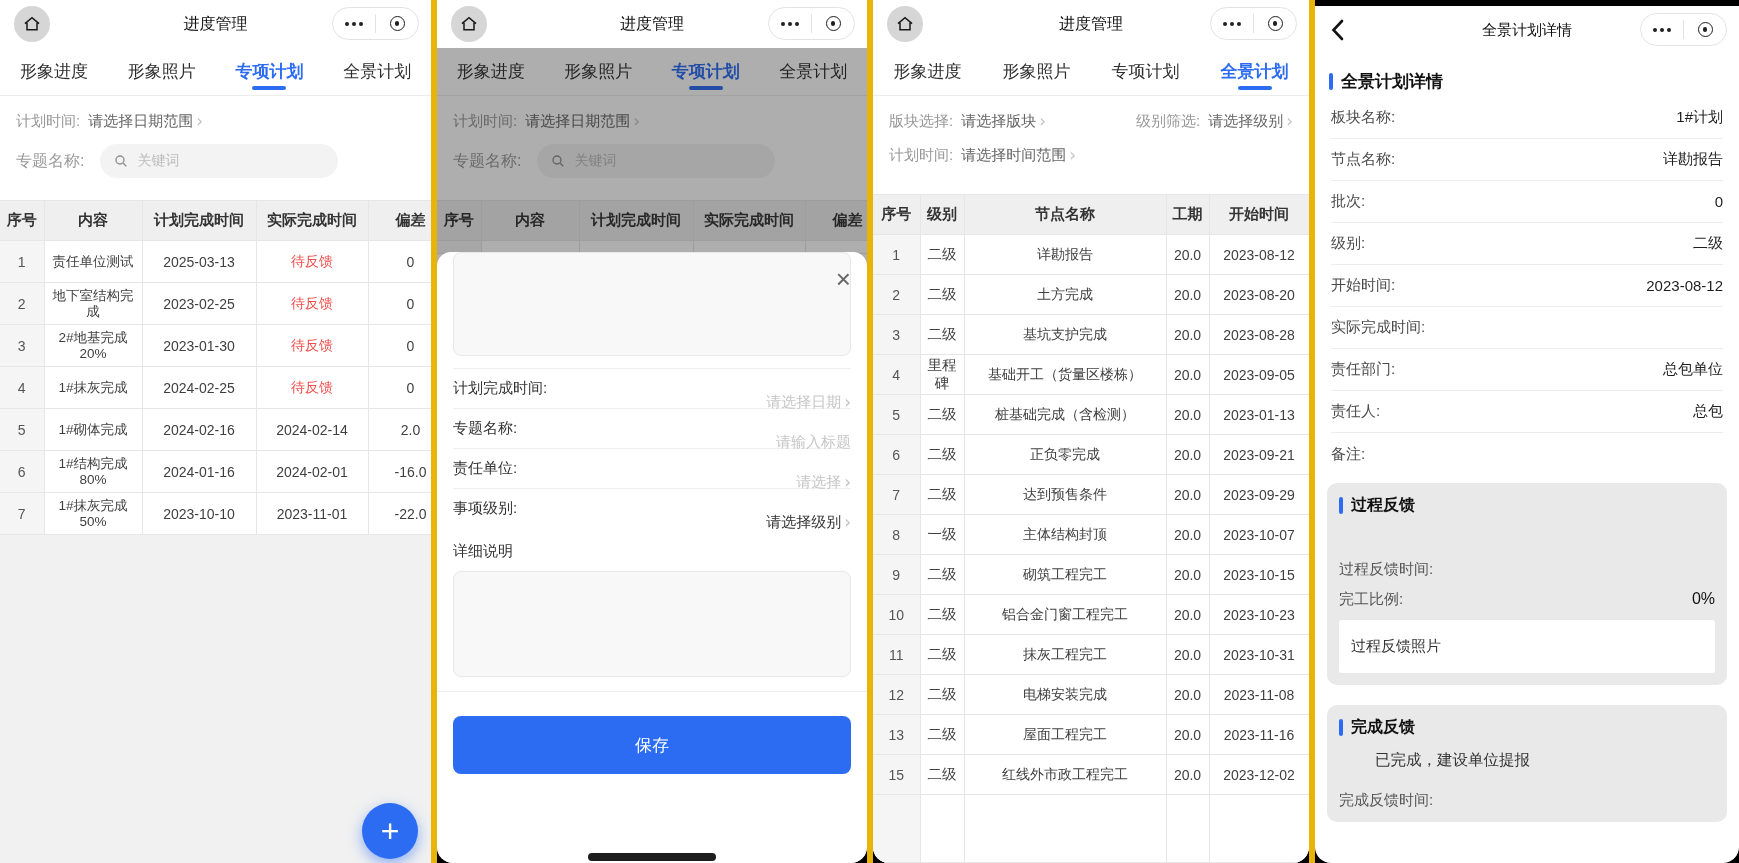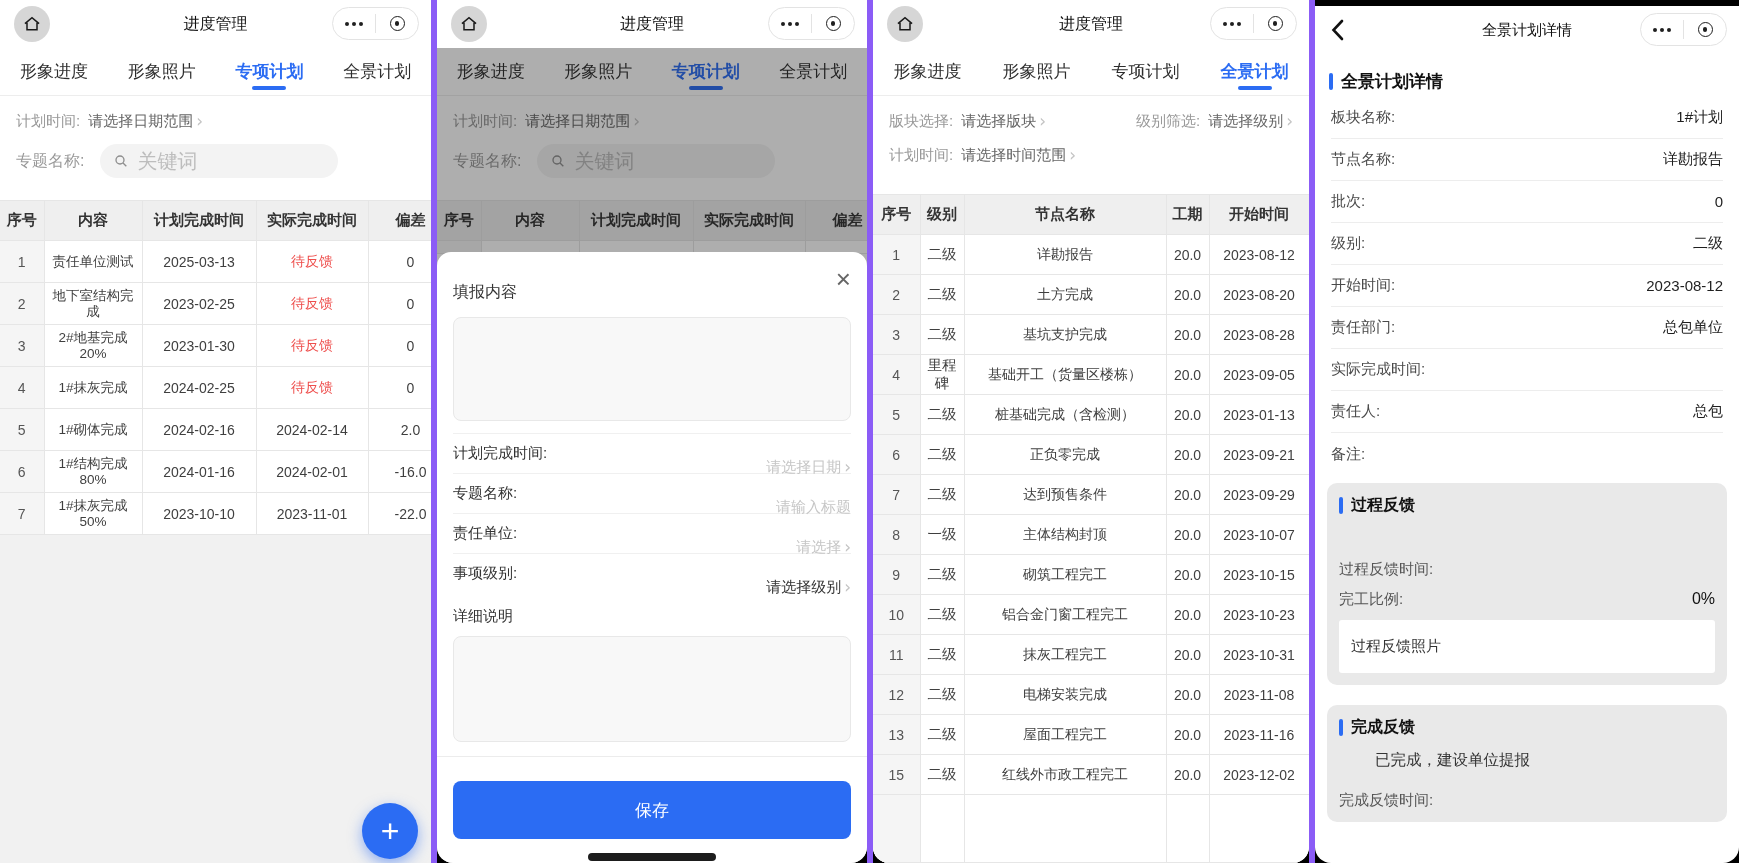--- a/index.html
+++ b/index.html
@@ -1,18 +1,18 @@
 <!DOCTYPE html>
 <html><head>
 <meta charset="utf-8">
 <style>
   * { margin:0; padding:0; box-sizing:border-box; }
   html,body { width:1739px; height:863px; }
   body { font-family:"Liberation Sans","DejaVu Sans",sans-serif; background:#2b6ff1; overflow:hidden; }
-  .wrap { display:flex; width:1739px; height:863px; background:#8b5cf6; }
+  .wrap { display:flex; width:1739px; height:863px; background:#eab308; }
   .phone { position:relative; height:863px; flex:none; background:#000; overflow:hidden; }
   .phone.gapr { margin-right:6px; }
   .inner { position:relative; width:100%; height:100%; background:#fff; overflow:hidden; display:flex; flex-direction:column; }
   .inner.round-b { border-radius:0 0 16px 16px; }
 
   
   .nav { height:48px; flex:none; display:flex; align-items:center; position:relative; background:#fff; z-index:6; }
   .home-btn { width:36px; height:36px; border-radius:50%; background:#d6d6d6; margin-left:14px; display:flex; align-items:center; justify-content:center; }
   .nav-title { position:absolute; left:50%; transform:translateX(-50%); font-size:16px; color:#101010; white-space:nowrap; }
   .capsule { position:absolute; right:12px; top:7px; width:87px; height:33px; border:1px solid #e3e3e3; border-radius:17px; background:#fff; display:flex; align-items:center; }
@@ -31,21 +31,21 @@
 
   
   .filters { background:#fff; padding:8px 16px 10px; flex:none; }
   .f-row { display:flex; align-items:center; height:34px; font-size:15px; }
   .f-item { display:flex; align-items:center; }
   .f-label { color:#999; margin-right:8px; white-space:nowrap; }
   .f-value { color:#666; white-space:nowrap; }
   .chev { color:#c4c4c4; font-size:17px; margin-left:3px; font-family:"DejaVu Sans",sans-serif; }
   .search-row { display:flex; align-items:center; margin-top:6px; height:34px; }
   .search-pill { width:238px; height:34px; background:#f3f3f3; border-radius:17px; display:flex; align-items:center; padding:0 13px; margin-left:8px; }
-  .search-ph { color:#bdbdbd; font-size:20px; margin-left:8px; }
+  .search-ph { color:#bdbdbd; font-size:14px; margin-left:8px; }
   .pre-table { height:12px; background:#fff; flex:none; }
 
   
   table { border-collapse:collapse; table-layout:fixed; background:#fff; flex:none; }
   .tbl1 { width:453px; }
   .tbl3 { width:436px; }
   th { background:#efefef; font-size:15px; color:#333; font-weight:600; height:40px; }
   th,td { border:1px solid #e6e6e6; text-align:center; padding:2px 3px; vertical-align:middle; }
   tr > *:first-child { border-left:none; }
   td { font-size:14px; color:#3f3f3f; }
@@ -298,21 +298,20 @@
                 <td></td>
                 <td></td>
                 <td></td>
                 <td></td>
               </tr>
           </tbody>
         </table>
         <div class="dim"></div>
         <div class="modal">
           <div class="m-close">×</div>
-          <div class="m-title">填报内容</div>
           <div class="m-area"></div>
           <div class="m-row">
             <span class="m-lab">计划完成时间:</span>
             <span class="m-right">
                 <span class="ph">请选择日期</span>
                 <span class="chev">›</span>
               </span>
           </div>
           <div class="m-row">
             <span class="m-lab">专题名称:</span>
@@ -597,27 +596,27 @@
             <span class="val">二级</span>
           </div>
 
           <div class="field">
             <span class="lab">开始时间:</span>
             <span class="val">2023-08-12</span>
           </div>
 
 
           <div class="field">
+            <span class="lab">实际完成时间:</span>
+            <span class="val"></span>
+          </div>
+
+          <div class="field">
             <span class="lab">责任部门:</span>
             <span class="val">总包单位</span>
-          </div>
-
-          <div class="field">
-            <span class="lab">实际完成时间:</span>
-            <span class="val"></span>
           </div>
 
           <div class="field">
             <span class="lab">责任人:</span>
             <span class="val">总包</span>
           </div>
 
           <div class="field">
             <span class="lab">备注:</span>
             <span class="val"></span>

